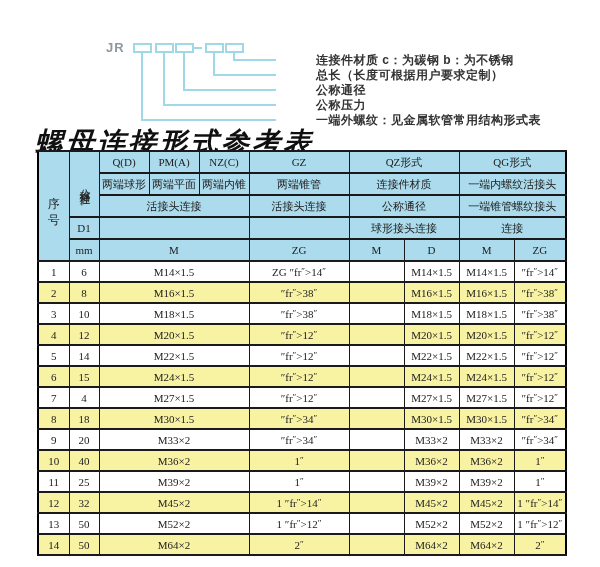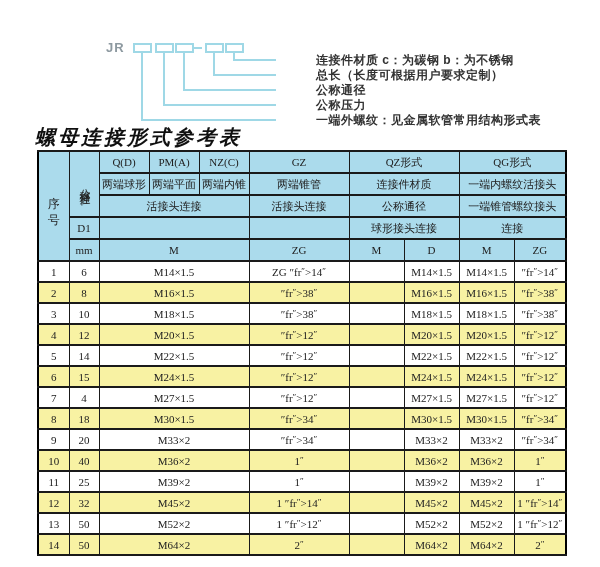--- a/index.html
+++ b/index.html
@@ -25,21 +25,21 @@
   .code-prefix{position:absolute;left:106px;top:40px;font-family:"Liberation Sans",sans-serif;
     font-weight:bold;font-size:13px;color:var(--code-text);letter-spacing:1px;}
   .code-box{position:absolute;top:43px;width:15px;height:6px;background:#fff;
     border:2px solid var(--diagram-line);}
   .code-dash{position:absolute;top:47px;width:9px;height:2px;background:var(--diagram-line);}
   .cline{position:absolute;background:var(--diagram-line);}
   .dlabel{position:absolute;left:280px;height:15px;font-family:"Liberation Sans",sans-serif;
     font-weight:bold;font-size:12px;color:#333;white-space:nowrap;letter-spacing:0.5px;margin-left:36px;}
   
   .table-title{position:absolute;left:35px;top:124px;font-family:"DejaVu Serif",serif;
-    font-style:italic;font-weight:bold;font-size:20px;color:#101010;letter-spacing:3px;}
+    font-style:italic;font-weight:bold;font-size:28px;color:#101010;letter-spacing:3px;}
   
   table{position:absolute;left:37px;top:150px;width:528px;border-collapse:collapse;
     table-layout:fixed;border:2px solid #000;}
   th,td{border:1px solid var(--border);border-top-width:2px;border-bottom-width:2px;
     text-align:center;vertical-align:middle;padding:0;overflow:hidden;
     font-size:11px;font-weight:normal;color:var(--text);}
   thead th{background:var(--header-bg);height:20px;font-family:Liberation Serif, serif;}
   tbody td{height:19px;background:#ffffff;}
   tbody tr.alt td{background:var(--row-alt-bg);}
   .vtext{display:inline-block;writing-mode:vertical-rl;text-orientation:upright;

